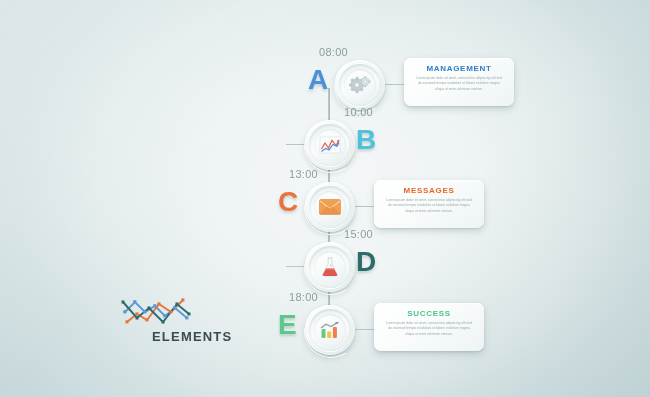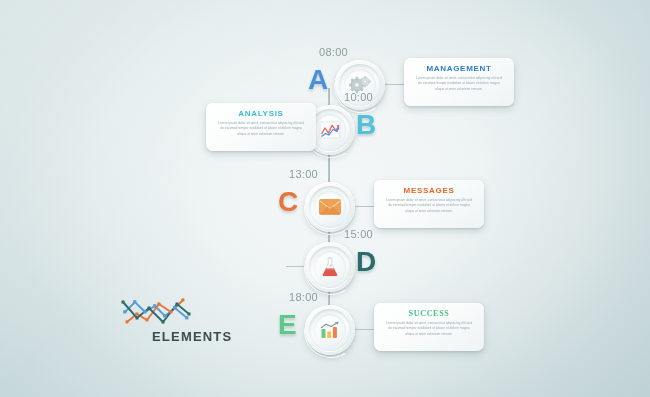--- a/index.html
+++ b/index.html
@@ -141,21 +141,21 @@
       </div>
       <div class="arc"></div>
     </div>
 
     <div class="card" style="left:374px;">
       <div class="title" style="color:#2f7fc4;">MANAGEMENT</div>
       <div class="body">Lorem ipsum dolor sit amet, consectetur adipiscing elit sed do eiusmod tempor incididunt ut labore et dolore magna aliqua ut enim ad minim veniam.</div>
     </div>
   </div>
 
-  <div class="row" style="top:103px;">
+  <div class="row" style="top:118px;">
     <div class="time right" style="left:344px;">10:00</div>
     <div class="letter right" style="color:#4ec3d9;left:356px;">B</div>
 
     <div class="conn" style="left:286px;width:22px;"></div>
 
     <div class="badge">
       <div class="ring"></div>
       <div class="inner">
         <span>
           <svg width="22" height="18" viewBox="0 0 22 18">
@@ -171,24 +171,20 @@
             <polyline points="2.5,13 6,7 9.5,12 13,4.5 17,9.5 20,4" fill="none" stroke="#e8584b" stroke-width="1.2"></polyline>
             <polygon points="20,4 17.6,4.6 19.6,6.4" fill="#e8584b"></polygon>
             <polyline points="2.5,15.5 6.5,12.5 10,14 14,8.5 18,10.5 20,6.5" fill="none" stroke="#4a90d9" stroke-width="1.2"></polyline>
             <polygon points="20,6.5 17.7,6.9 19.4,8.7" fill="#4a90d9"></polygon>
           </svg>
         </span>
       </div>
       <div class="arc"></div>
     </div>
 
-    <div class="card" style="left:206px;">
-      <div class="title" style="color:#3dbcd8;">ANALYSIS</div>
-      <div class="body">Lorem ipsum dolor sit amet, consectetur adipiscing elit sed do eiusmod tempor incididunt ut labore et dolore magna aliqua ut enim ad minim veniam.</div>
-    </div>
   </div>
 
   <div class="row" style="top:180px;">
     <div class="time right" style="left:289px;">13:00</div>
     <div class="letter left" style="color:#e8743b;">C</div>
 
     <div class="conn" style="left:352px;width:22px;"></div>
 
     <div class="badge">
       <div class="ring"></div>
@@ -250,21 +246,21 @@
             <rect x="13.9" y="6" width="4" height="11" rx="1" fill="#ef7f4e"></rect>
             <polyline points="2,7 7,3.2 12,5.6 19,1.2" fill="none" stroke="#8d9ba0" stroke-width="1.2"></polyline>
             <polygon points="19.8,0.8 15.8,1.3 18.6,3.6" fill="#8d9ba0"></polygon>
           </svg>
         </span>
       </div>
       <div class="arc"></div>
     </div>
 
     <div class="card" style="left:374px;">
-      <div class="title" style="color:#49c489;font-family:Liberation Serif, serif;">SUCCESS</div>
+      <div class="title" style="color:#49c489;">SUCCESS</div>
       <div class="body">Lorem ipsum dolor sit amet, consectetur adipiscing elit sed do eiusmod tempor incididunt ut labore et dolore magna aliqua ut enim ad minim veniam.</div>
     </div>
   </div>
 
   <div id="logo">
     <div class="mark">
       <svg width="74" height="30" viewBox="0 0 74 30">
         <g fill="none" stroke-width="1.9" stroke-linejoin="miter">
           <polyline points="6,16 16,6 26,16 36,10 46,20 56,12 68,22" stroke="#5b9bd5"></polyline>
           <polyline points="8,26 18,18 28,24 40,8 52,16 64,4" stroke="#e8743b"></polyline>

